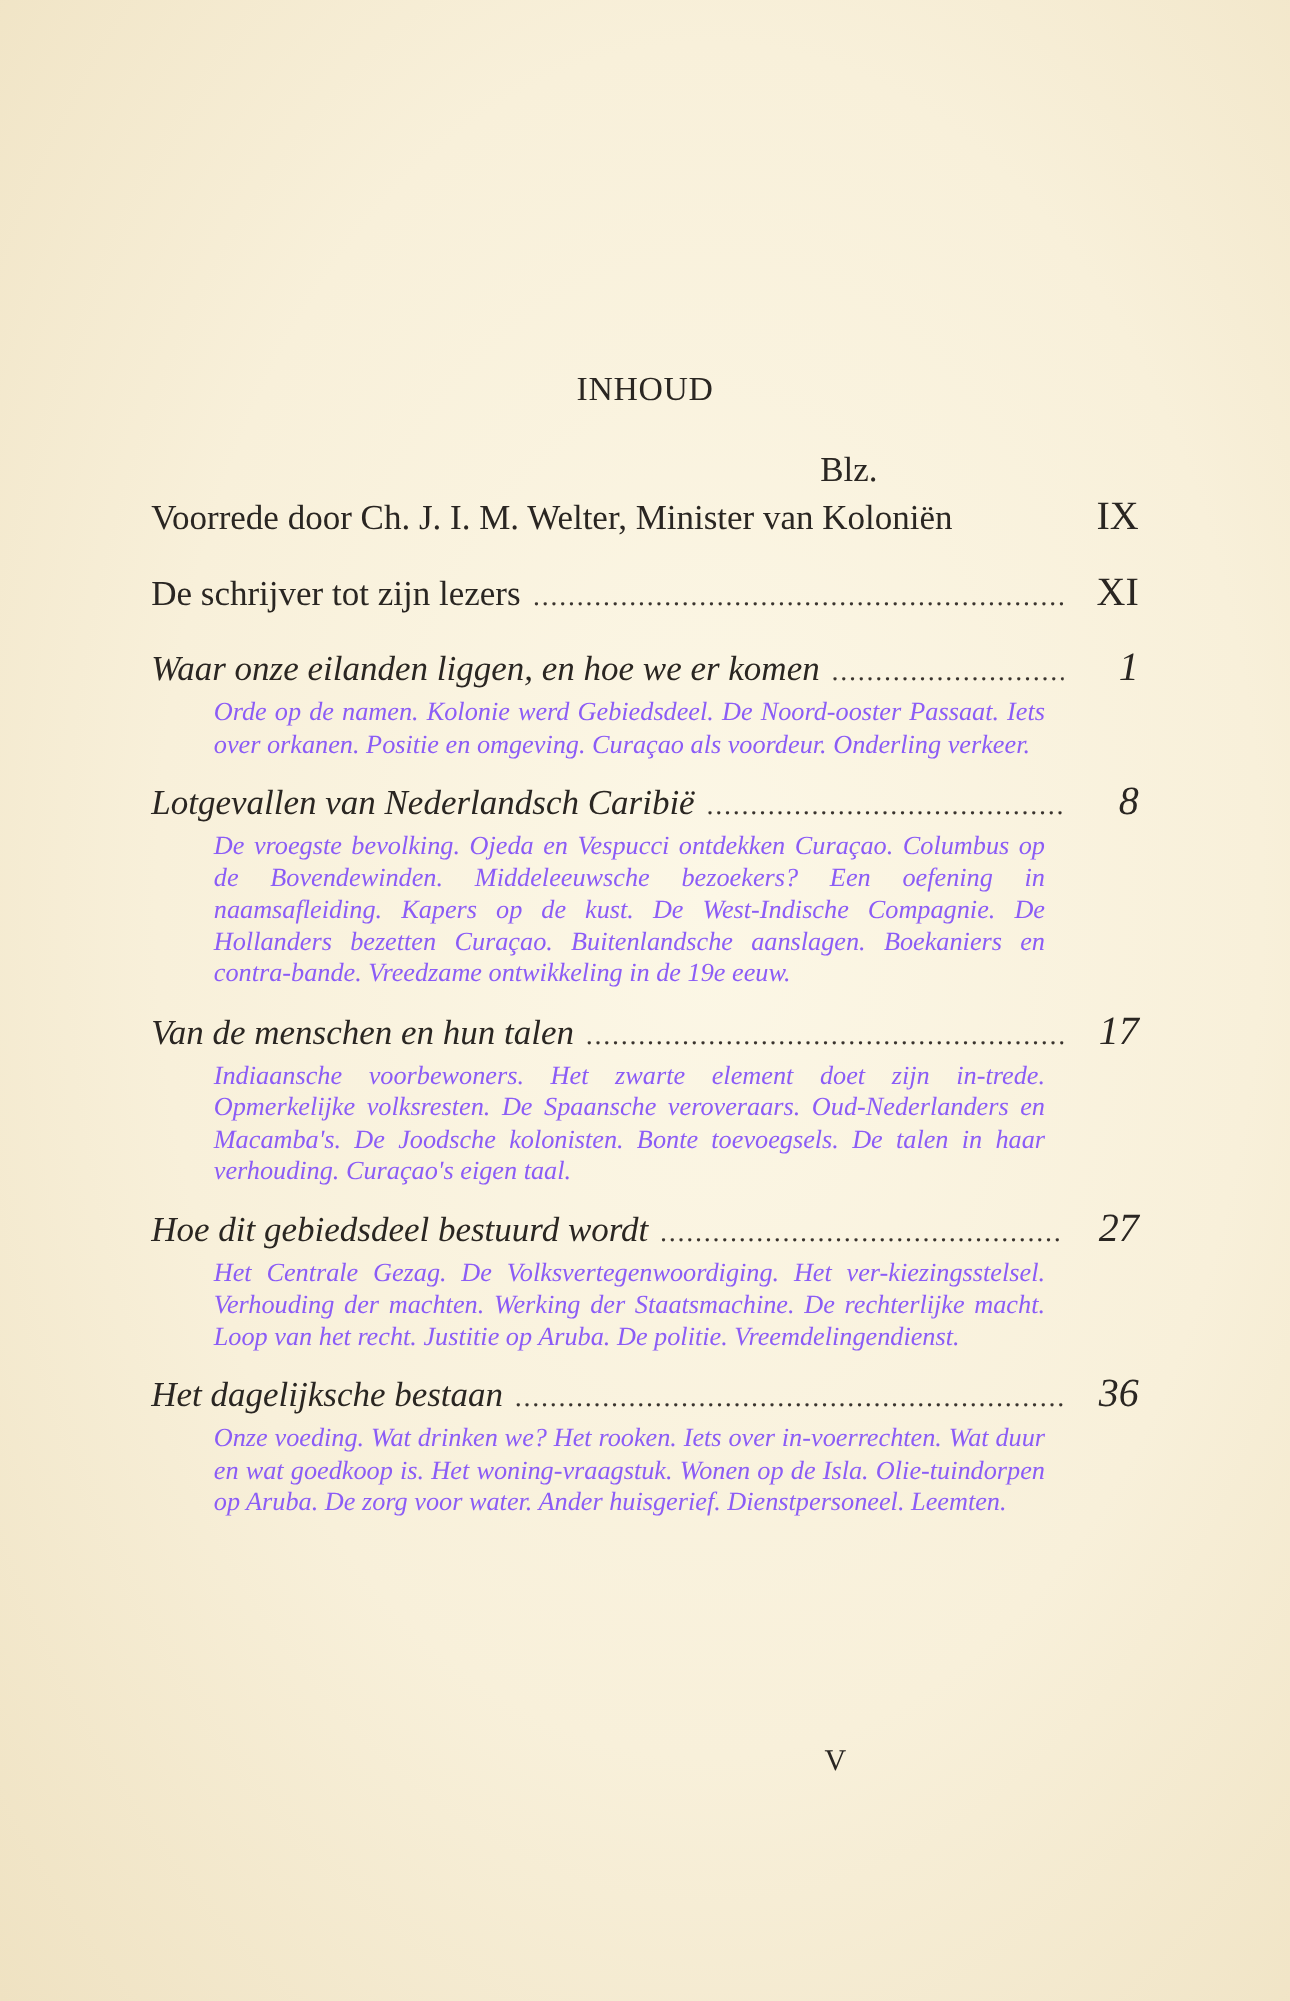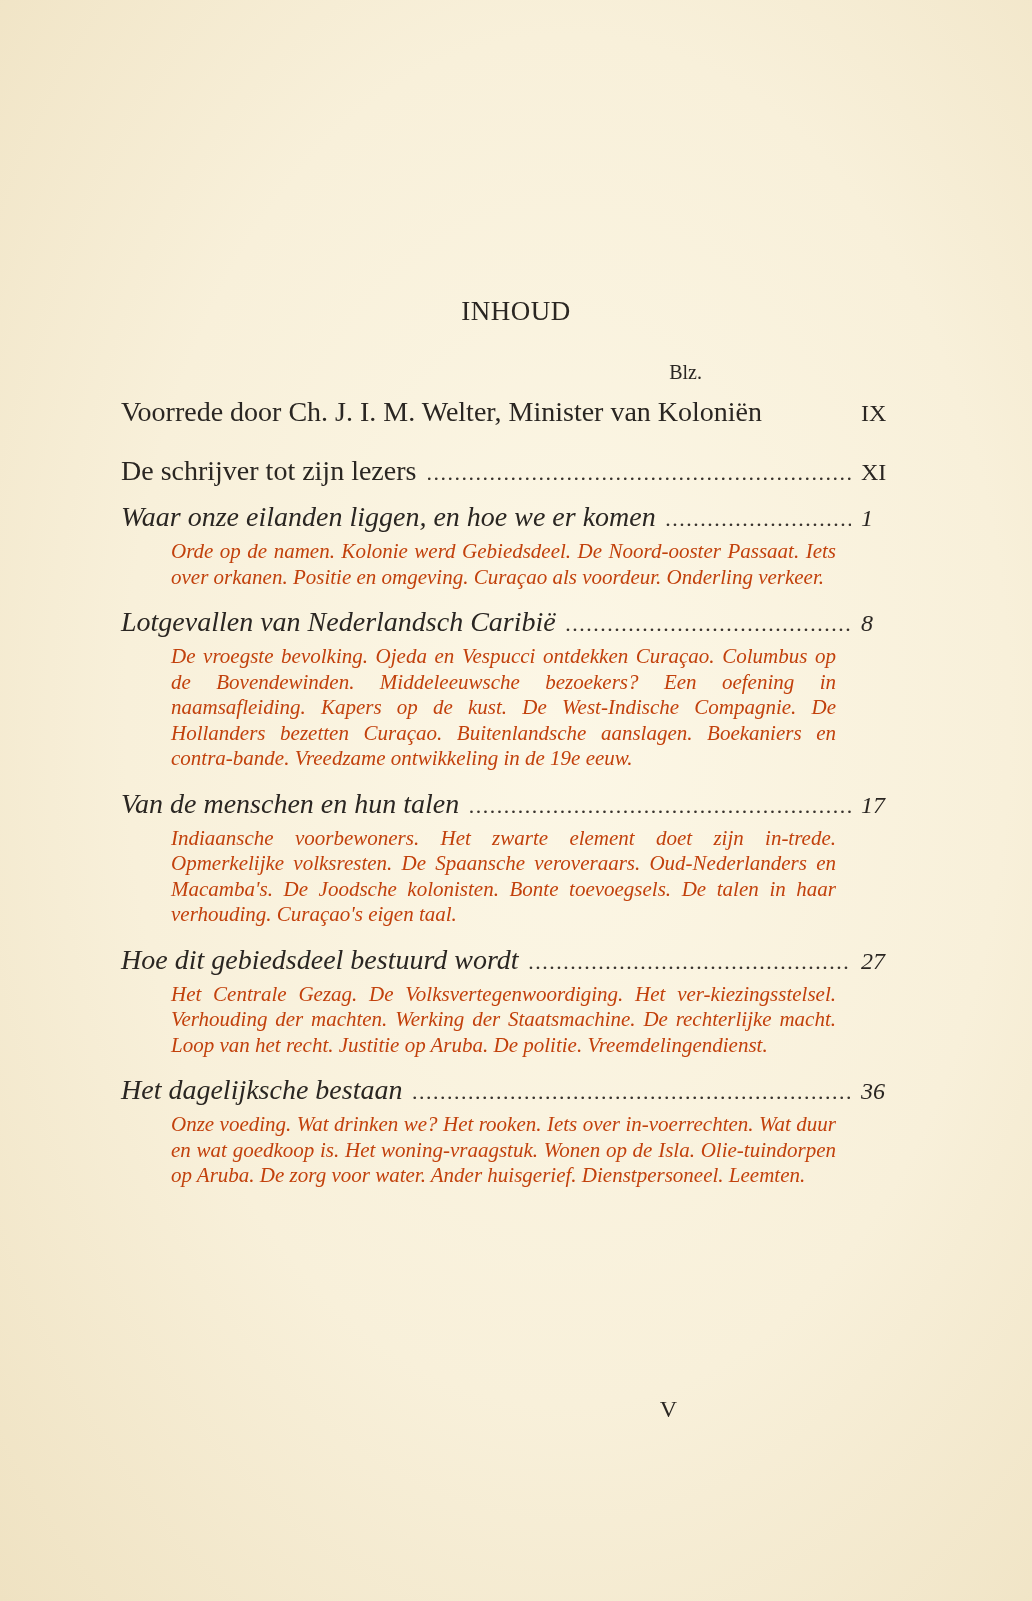--- a/index.html
+++ b/index.html
@@ -31,21 +31,21 @@
       left: 0;
       width: 1032px;
       text-align: center;
       font-size: 27px;
       letter-spacing: 0.5px;
     }
     .blz {
       position: absolute;
       top: 361px;
       right: 122px;
-      font-size: 20px;
+      font-size: 28px;
     }
     .toc {
       position: absolute;
       left: 121px;
       top: 392px;
       width: 790px;
     }
     .entry {
       margin: 0;
     }
@@ -68,30 +68,31 @@
       color: #3a342e;
     }
     .leader::before {
       content: ". . . . . . . . . . . . . . . . . . . . . . . . . . . . . . . . . . . . . . . . . . . . . . . . . . . . . . . . . . . . . . . . . . . . . . . . . . . . . . . . . . . . . . . .";
       letter-spacing: -2px;
     }
     .no-leader .leader { visibility: hidden; }
     .entry-page {
       flex: 0 0 auto;
       min-width: 50px;
-      font-size: 24px;
+      text-align: right;
+      font-size: 32px;
     }
     .entry-desc {
       margin-left: 50px;
       width: 665px;
       font-size: 21px;
       line-height: 25.5px;
       text-align: justify;
       hyphens: none;
-      color: #c2410c;
+      color: #8b5cf6;
     }
     .entry + .entry { margin-top: 0px; }
     .with-desc { margin-bottom: 12px; font-style: italic; }
     .folio {
       position: absolute;
       top: 1396px;
       right: 147px;
       font-size: 24px;
     }
   </style>
@@ -105,21 +106,21 @@
   <div class="toc">
 
     <div class="entry no-leader" style="margin-bottom:17px;">
       <div class="entry-row">
         <span class="entry-title">Voorrede door Ch. J. I. M. Welter, Minister van Koloniën</span>
         <span class="leader"></span>
         <span class="entry-page">IX</span>
       </div>
     </div>
 
-    <div class="entry" style="margin-bottom:4px;">
+    <div class="entry" style="margin-bottom:16px;">
       <div class="entry-row">
         <span class="entry-title">De schrijver tot zijn lezers</span>
         <span class="leader"></span>
         <span class="entry-page">XI</span>
       </div>
     </div>
 
     <div class="entry with-desc">
       <div class="entry-row">
         <span class="entry-title">Waar onze eilanden liggen, en hoe we er komen</span>

